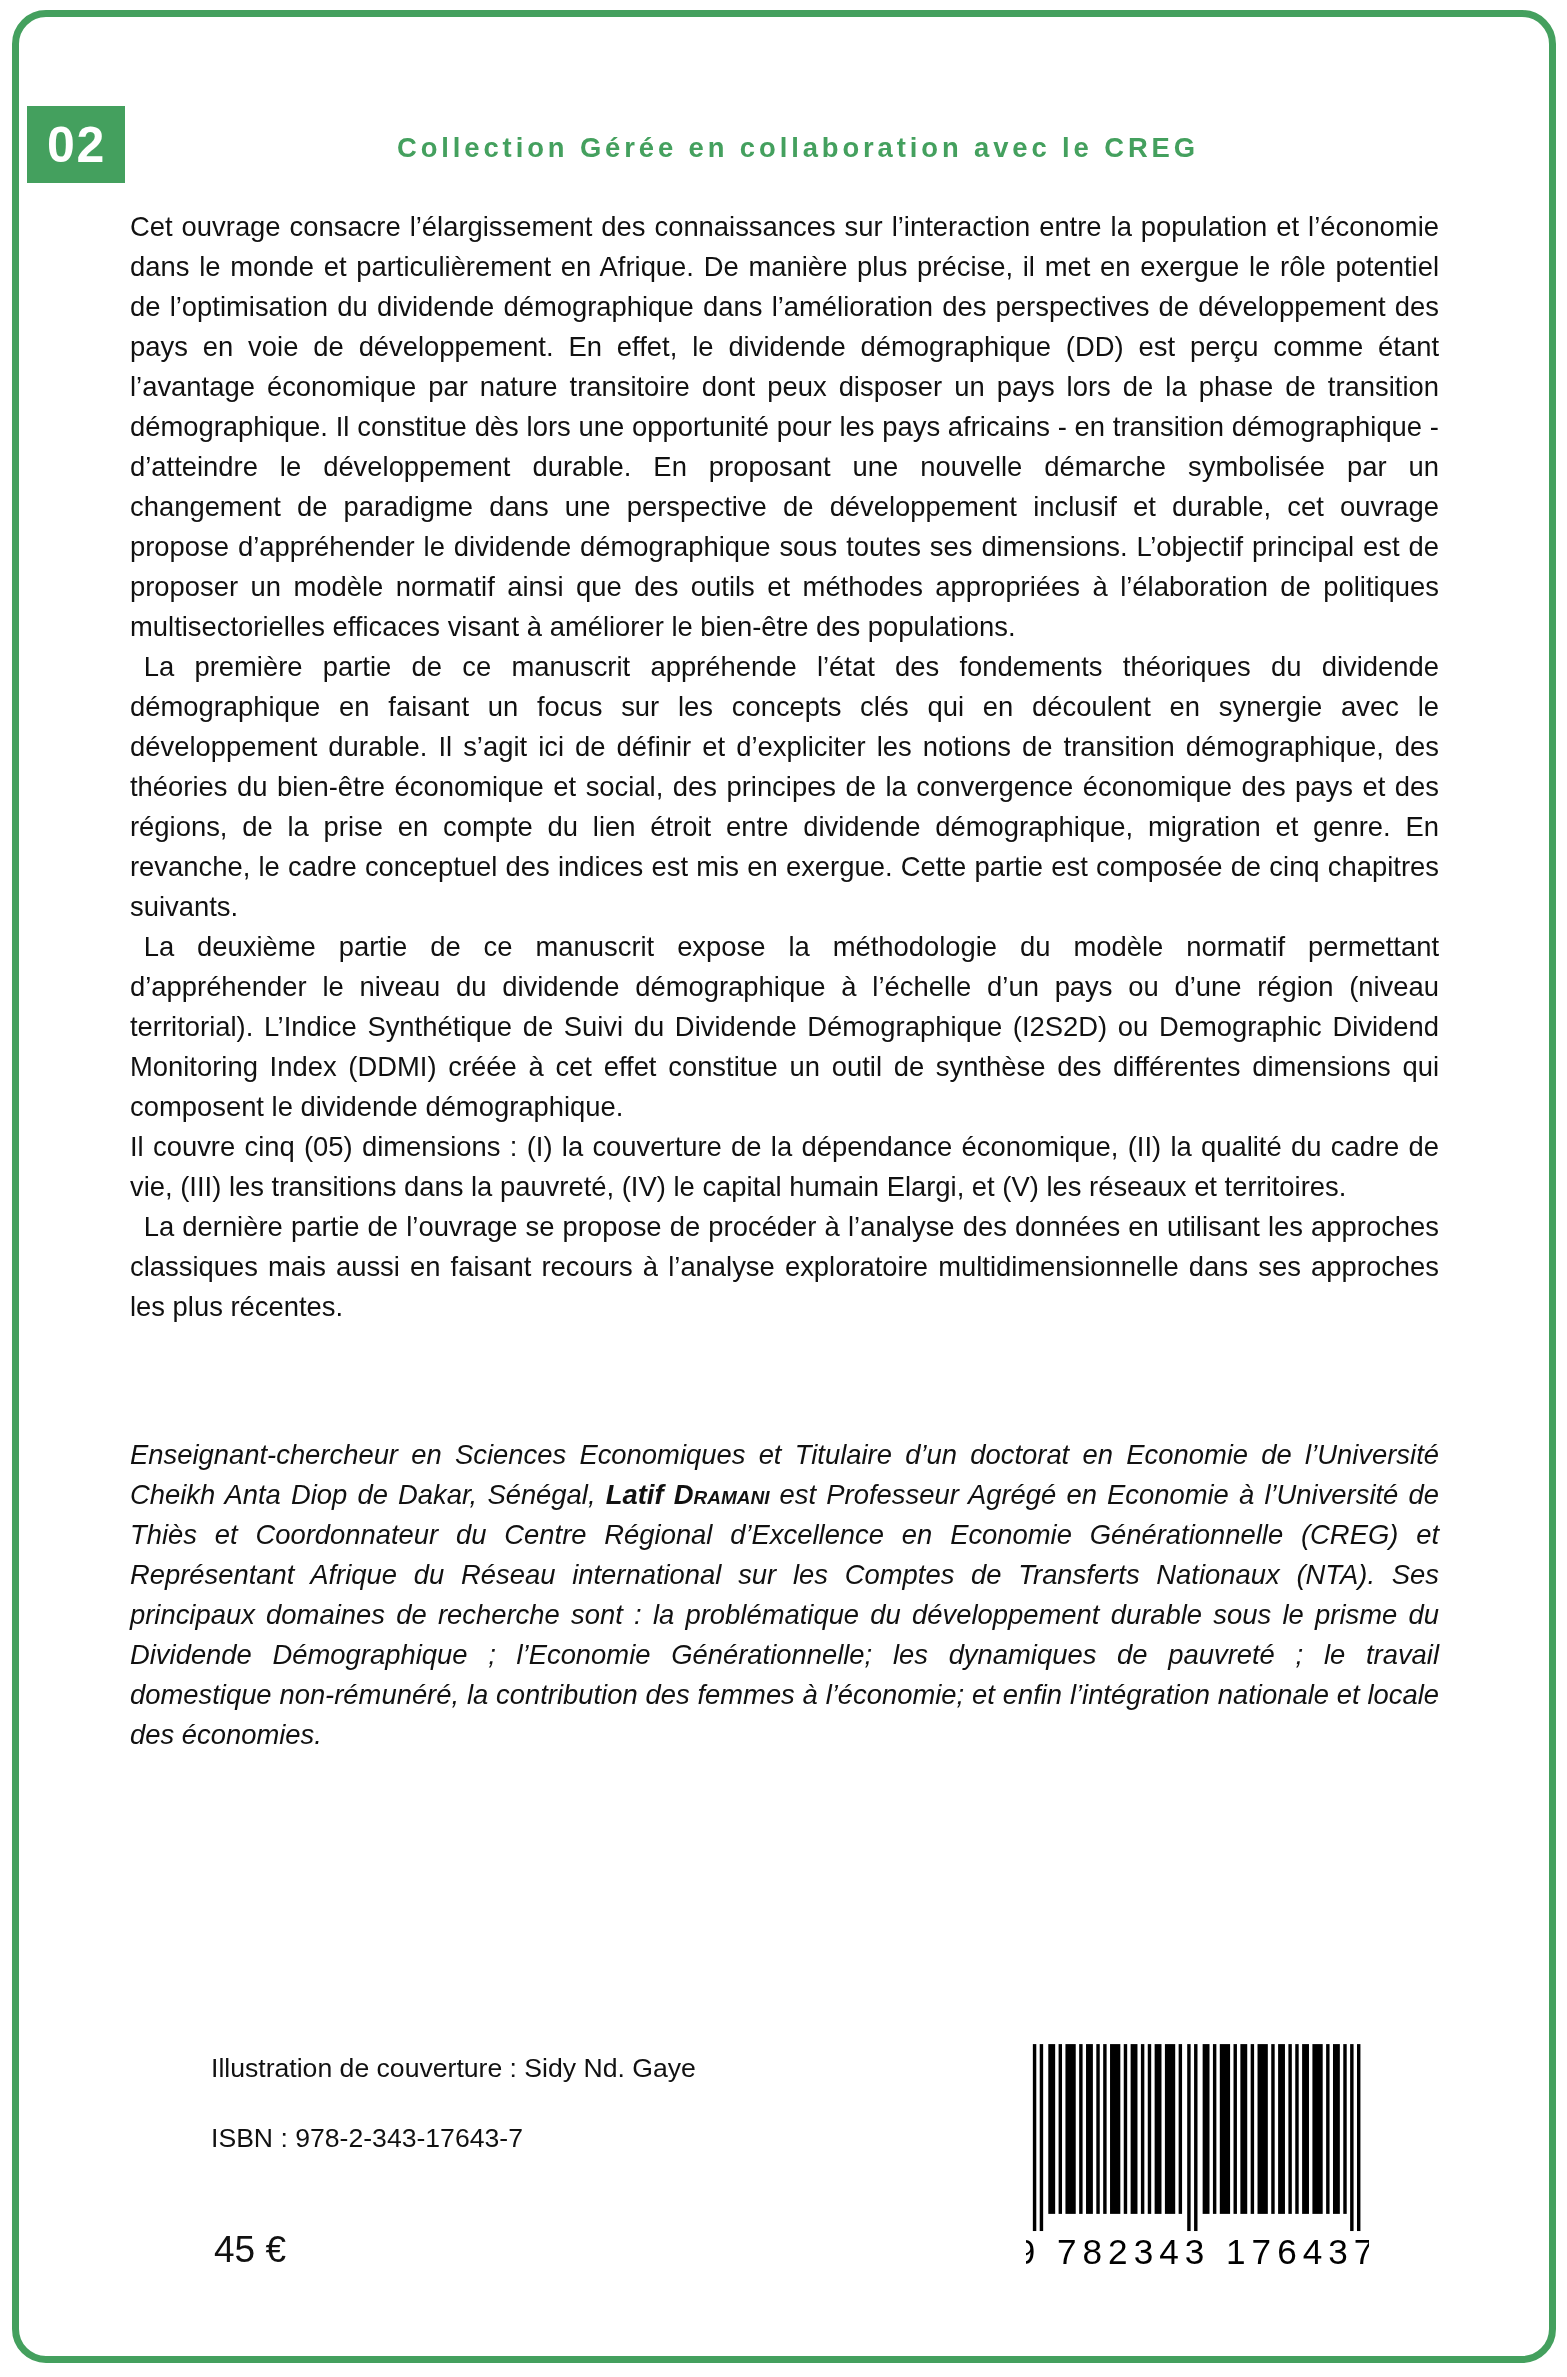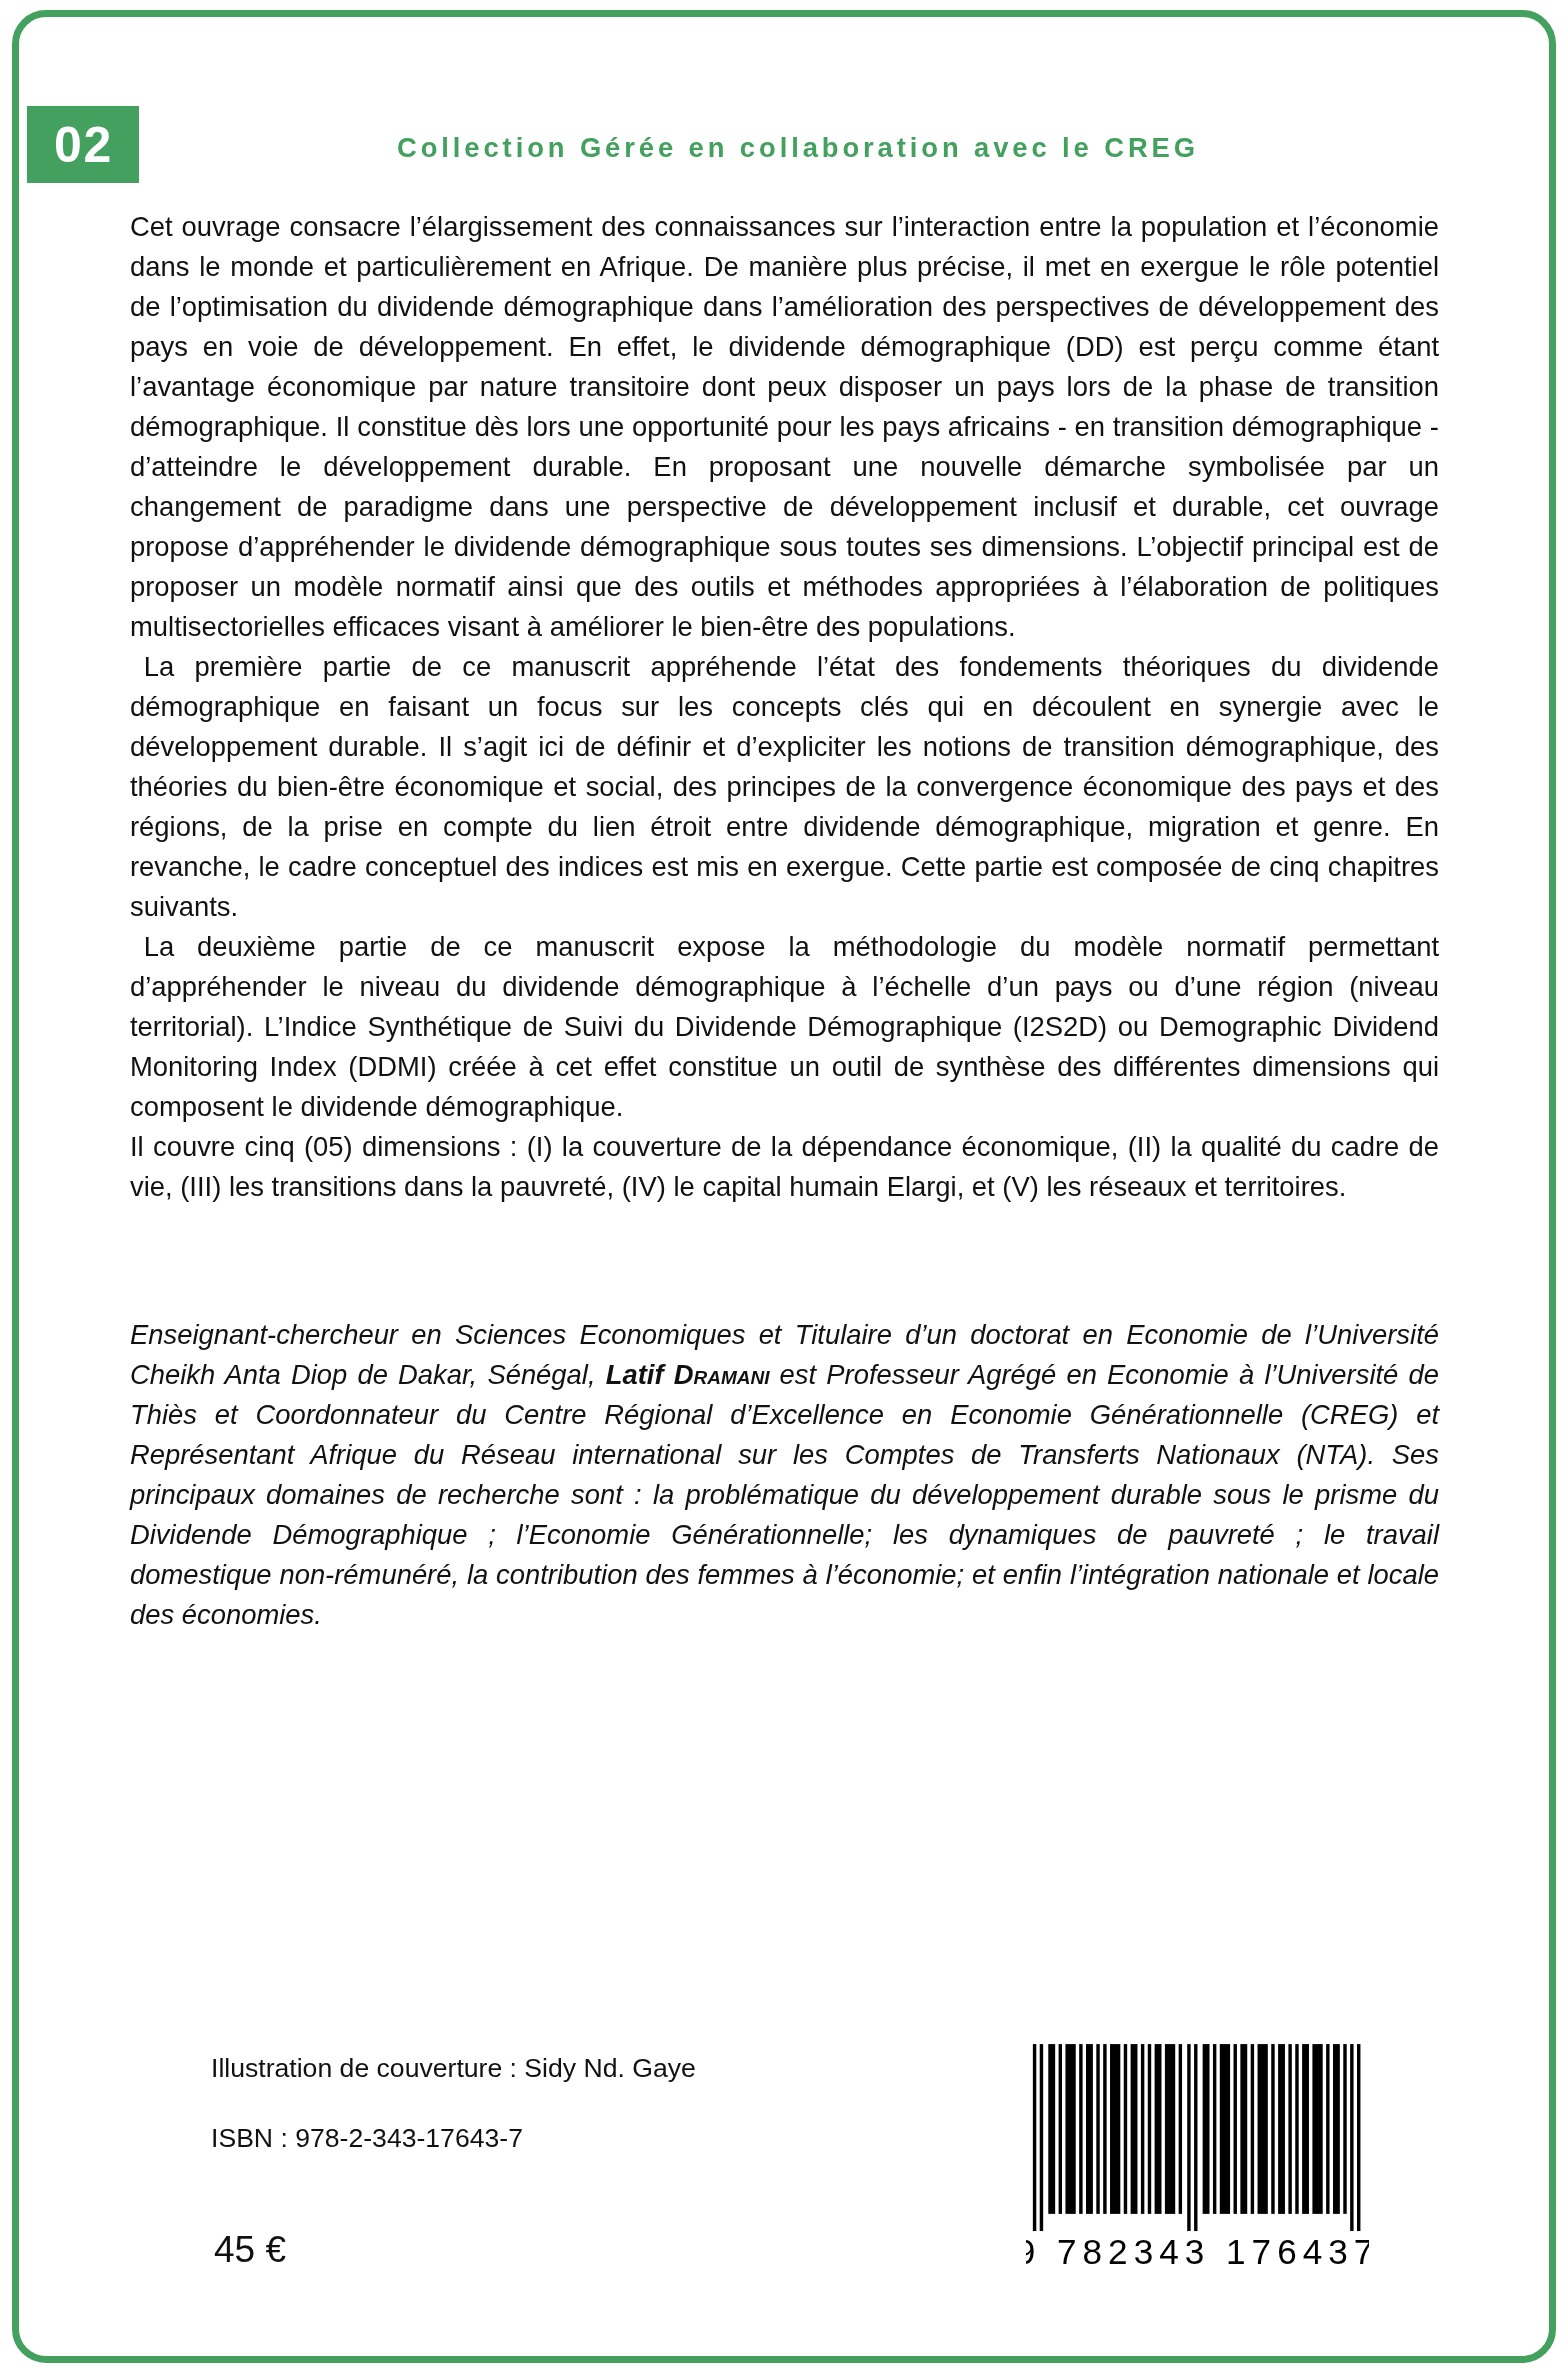--- a/index.html
+++ b/index.html
@@ -39,21 +39,21 @@
     text-align:center;
     color:var(--green);
     font-weight:bold;
     font-size:27.4px;
     letter-spacing:3.9px;
     padding-left:28px;
   }
   .badge{
     position:absolute;
     left:27.4px; top:106px;
-    width:112px; height:77px;
+    width:98px; height:77px;
     background:var(--green);
     color:#ffffff;
     font-weight:bold;
     font-size:50px;
     letter-spacing:1.7px;
     display:flex; align-items:center; justify-content:center;
   }
   .content{
     position:absolute;
     top:207px; left:130px; right:129px;
@@ -108,20 +108,21 @@
 
   <div class="badge">02</div>
 
   <div class="collection">Collection Gérée en collaboration avec le CREG</div>
 
   <div class="content">
     <p>Cet ouvrage consacre l’élargissement des connaissances sur l’interaction entre la population et l’économie dans le monde et particulièrement en Afrique. De manière plus précise, il met en exergue le rôle potentiel de l’optimisation du dividende démographique dans l’amélioration des perspectives de développement des pays en voie de développement. En effet, le dividende démographique (DD) est perçu comme étant l’avantage économique par nature transitoire dont peux disposer un pays lors de la phase de transition démographique. Il constitue dès lors une opportunité pour les pays africains - en transition démographique - d’atteindre le développement durable. En proposant une nouvelle démarche symbolisée par un changement de paradigme dans une perspective de développement inclusif et durable, cet ouvrage propose d’appréhender le dividende démographique sous toutes ses dimensions. L’objectif principal est de proposer un modèle normatif ainsi que des outils et méthodes appropriées à l’élaboration de politiques multisectorielles efficaces visant à améliorer le bien-être des populations.</p>
     <p class="indent">La première partie de ce manuscrit appréhende l’état des fondements théoriques du dividende démographique en faisant un focus sur les concepts clés qui en découlent en synergie avec le développement durable. Il s’agit ici de définir et d’expliciter les notions de transition démographique, des théories du bien-être économique et social, des principes de la convergence économique des pays et des régions, de la prise en compte du lien étroit entre dividende démographique, migration et genre. En revanche, le cadre conceptuel des indices est mis en exergue. Cette partie est composée de cinq chapitres suivants.</p>
     <p class="indent">La deuxième partie de ce manuscrit expose la méthodologie du modèle normatif permettant d’appréhender le niveau du dividende démographique à l’échelle d’un pays ou d’une région (niveau territorial). L’Indice Synthétique de Suivi du Dividende Démographique (I2S2D) ou Demographic Dividend Monitoring Index (DDMI) créée à cet effet constitue un outil de synthèse des différentes dimensions qui composent le dividende démographique.</p>
     <p>Il couvre cinq (05) dimensions : (I) la couverture de la dépendance économique, (II) la qualité du cadre de vie, (III) les transitions dans la pauvreté, (IV) le capital humain Elargi, et (V) les réseaux et territoires.</p>
+    <p class="indent">La dernière partie de l’ouvrage se propose de procéder à l’analyse des données en utilisant les approches classiques mais aussi en faisant recours à l’analyse exploratoire multidimensionnelle dans ses approches les plus récentes.</p>
 
     <p class="bio"><span>Enseignant-chercheur en Sciences Economiques et Titulaire d’un doctorat en Economie de l’Université Cheikh Anta Diop de Dakar, Sénégal, </span><span class="name">Latif </span><span class="name-sc">Dramani</span><span> est Professeur Agrégé en Economie à l’Université de Thiès et Coordonnateur du Centre Régional d’Excellence en Economie Générationnelle (CREG) et Représentant Afrique du Réseau international sur les Comptes de Transferts Nationaux (NTA). Ses principaux domaines de recherche sont : la problématique du développement durable sous le prisme du Dividende Démographique ; l’Economie Générationnelle; les dynamiques de pauvreté ; le travail domestique non-rémunéré,  la contribution des femmes à l’économie; et enfin l’intégration nationale et locale des économies.</span></p>
   </div>
 
   <div class="illustration">Illustration de couverture : Sidy Nd. Gaye</div>
 
   <div class="isbn">ISBN : 978-2-343-17643-7</div>
 
   <div class="price">45 €</div>
 

